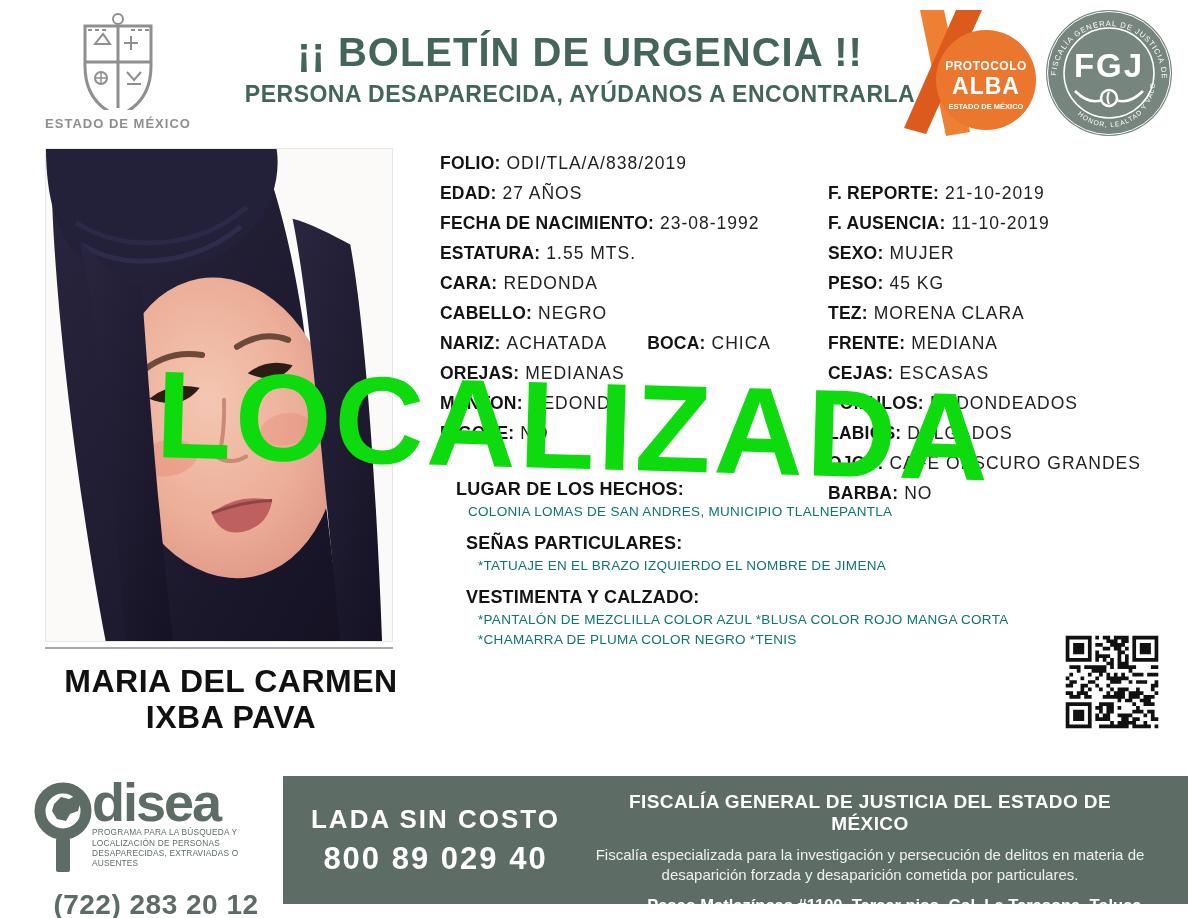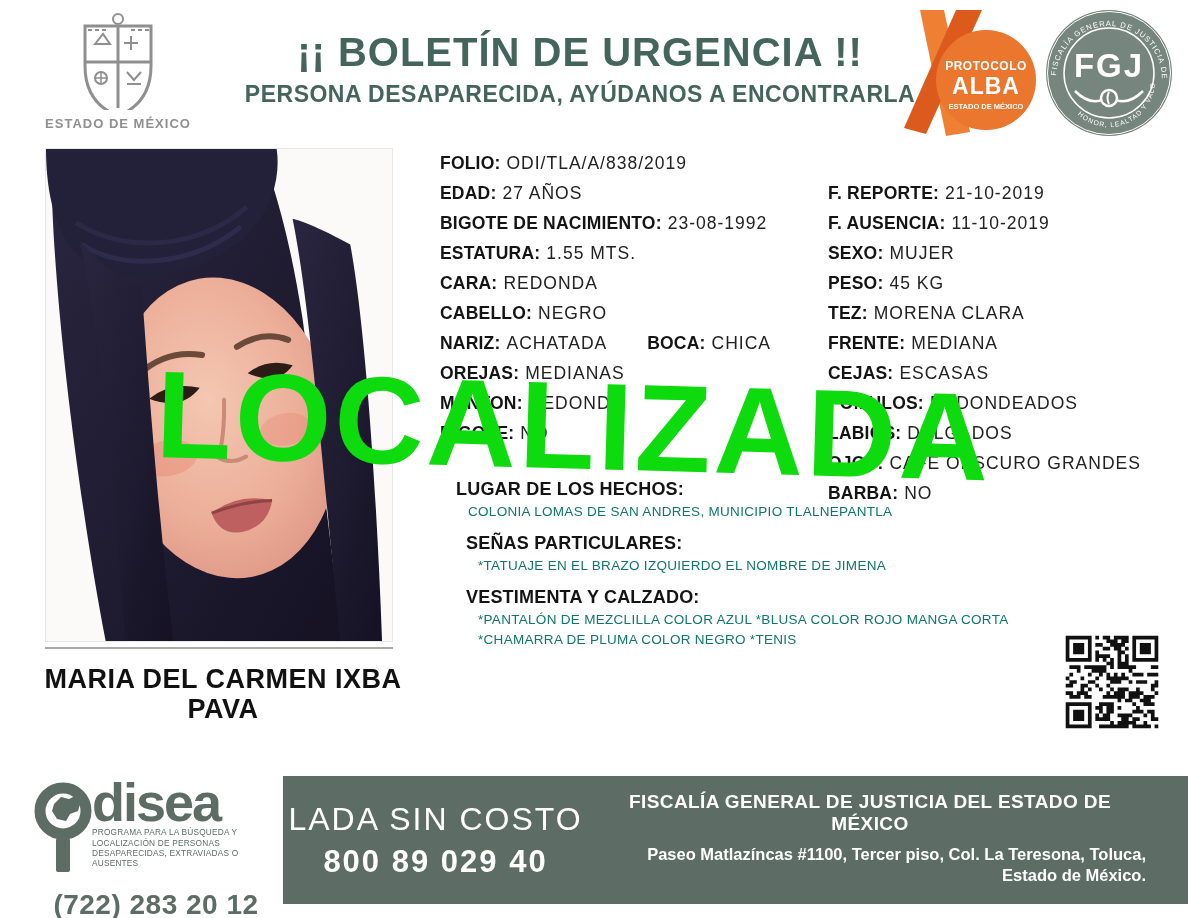--- a/index.html
+++ b/index.html
@@ -20,22 +20,22 @@
   .title-block{position:absolute;left:230px;top:30px;width:700px;text-align:center;color:var(--teal);}
   .page-title{font-size:40px;font-weight:bold;letter-spacing:1px;}
   .page-subtitle{font-size:23px;font-weight:bold;margin-top:6px;letter-spacing:.5px;}
   .alba-logo{position:absolute;left:898px;top:10px;width:142px;height:126px;}
   .fgj-seal{position:absolute;left:1044px;top:8px;width:130px;height:130px;}
 
   
   .photo{position:absolute;left:45px;top:148px;width:348px;height:494px;border:1px solid #e7e7e7;}
   .photo svg{display:block;width:100%;height:100%;}
   .photo-divider{position:absolute;left:45px;top:647px;width:348px;height:2px;background:#a9a9a9;}
-  .person-name{position:absolute;left:32px;top:664px;width:382px;text-align:center;
-    font-size:27px;font-weight:bold;color:#111;letter-spacing:.5px;line-height:1.12;}
+  .person-name{position:absolute;left:40px;top:664px;width:382px;text-align:center;
+    font-size:32px;font-weight:bold;color:#111;letter-spacing:.5px;line-height:1.12;}
 
   
   .col{position:absolute;white-space:nowrap;}
   .col-left{left:440px;top:148px;}
   .col-right{left:828px;top:178px;}
   .row{height:30px;line-height:30px;}
   .lbl{font-size:17.5px;font-weight:bold;color:var(--ink);letter-spacing:.2px;}
   .val{font-size:17.5px;font-weight:normal;color:#222;letter-spacing:1px;margin-left:6px;}
   .boca-gap{margin-left:40px;}
 
@@ -56,21 +56,21 @@
   
   .footer-left{position:absolute;left:30px;top:780px;width:252px;}
   .odisea-row{display:flex;align-items:flex-start;}
   .odisea-right{margin-left:-4px;}
   .odisea-wordmark{font-size:54px;font-weight:bold;color:var(--gray);letter-spacing:-2px;line-height:.82;}
   .odisea-program{margin-top:3px;width:186px;font-size:8.3px;color:var(--gray);letter-spacing:.2px;line-height:1.25;}
   .odisea-phone{margin-top:9px;width:100%;text-align:center;font-size:28px;font-weight:bold;color:var(--gray);letter-spacing:.5px;}
 
   .footer-bar{position:absolute;left:283px;top:776px;width:905px;height:128px;background:var(--gray);display:flex;}
   .lada-block{width:305px;display:flex;flex-direction:column;justify-content:center;align-items:center;color:#fff;}
-  .lada-label{font-size:32px;font-weight:normal;letter-spacing:2px;}
+  .lada-label{font-size:26px;font-weight:bold;letter-spacing:2px;}
   .lada-number{font-size:31px;font-weight:bold;letter-spacing:2px;margin-top:6px;}
   .fiscalia-block{flex:1;color:#fff;padding:10px 42px 8px 6px;display:flex;flex-direction:column;}
   .fiscalia-title{font-size:19px;font-weight:bold;text-align:center;letter-spacing:.4px;margin-top:5px;}
   .fiscalia-desc{font-size:15px;text-align:center;margin-top:10px;line-height:1.35;color:#eef1f0;}
   .fiscalia-address{font-size:16.5px;font-weight:bold;text-align:right;margin-top:9px;line-height:1.3;}
 </style>
 </head>
 <body>
 
 <div class="page">
@@ -179,21 +179,21 @@
   <div class="person-name">MARIA DEL CARMEN IXBA PAVA</div>
 
   <div class="col col-left">
     <div class="row">
       <span class="lbl">FOLIO:</span><span class="val">ODI/TLA/A/838/2019</span>
     </div>
     <div class="row">
       <span class="lbl">EDAD:</span><span class="val">27 AÑOS</span>
     </div>
     <div class="row">
-      <span class="lbl">BIGOTE DE NACIMIENTO:</span><span class="val">23-08-1992</span>
+      <span class="lbl">FECHA DE NACIMIENTO:</span><span class="val">23-08-1992</span>
     </div>
     <div class="row">
       <span class="lbl">ESTATURA:</span><span class="val">1.55 MTS.</span>
     </div>
     <div class="row">
       <span class="lbl">CARA:</span><span class="val">REDONDA</span>
     </div>
     <div class="row">
       <span class="lbl">CABELLO:</span><span class="val">NEGRO</span>
     </div>
@@ -287,17 +287,18 @@
     <div class="odisea-phone">(722) 283 20 12</div>
   </div>
 
   <div class="footer-bar">
     <div class="lada-block">
       <div class="lada-label">LADA SIN COSTO</div>
       <div class="lada-number">800 89 029 40</div>
     </div>
     <div class="fiscalia-block">
       <div class="fiscalia-title">FISCALÍA GENERAL DE JUSTICIA DEL ESTADO DE MÉXICO</div>
+      <div class="fiscalia-desc">Fiscalía especializada para la investigación y persecución de delitos en materia de desaparición forzada y desaparición cometida por particulares.</div>
       <div class="fiscalia-address">Paseo Matlazíncas #1100, Tercer piso, Col. La Teresona, Toluca, Estado de México.</div>
     </div>
   </div>
 
 </div>
 
 </body></html>

